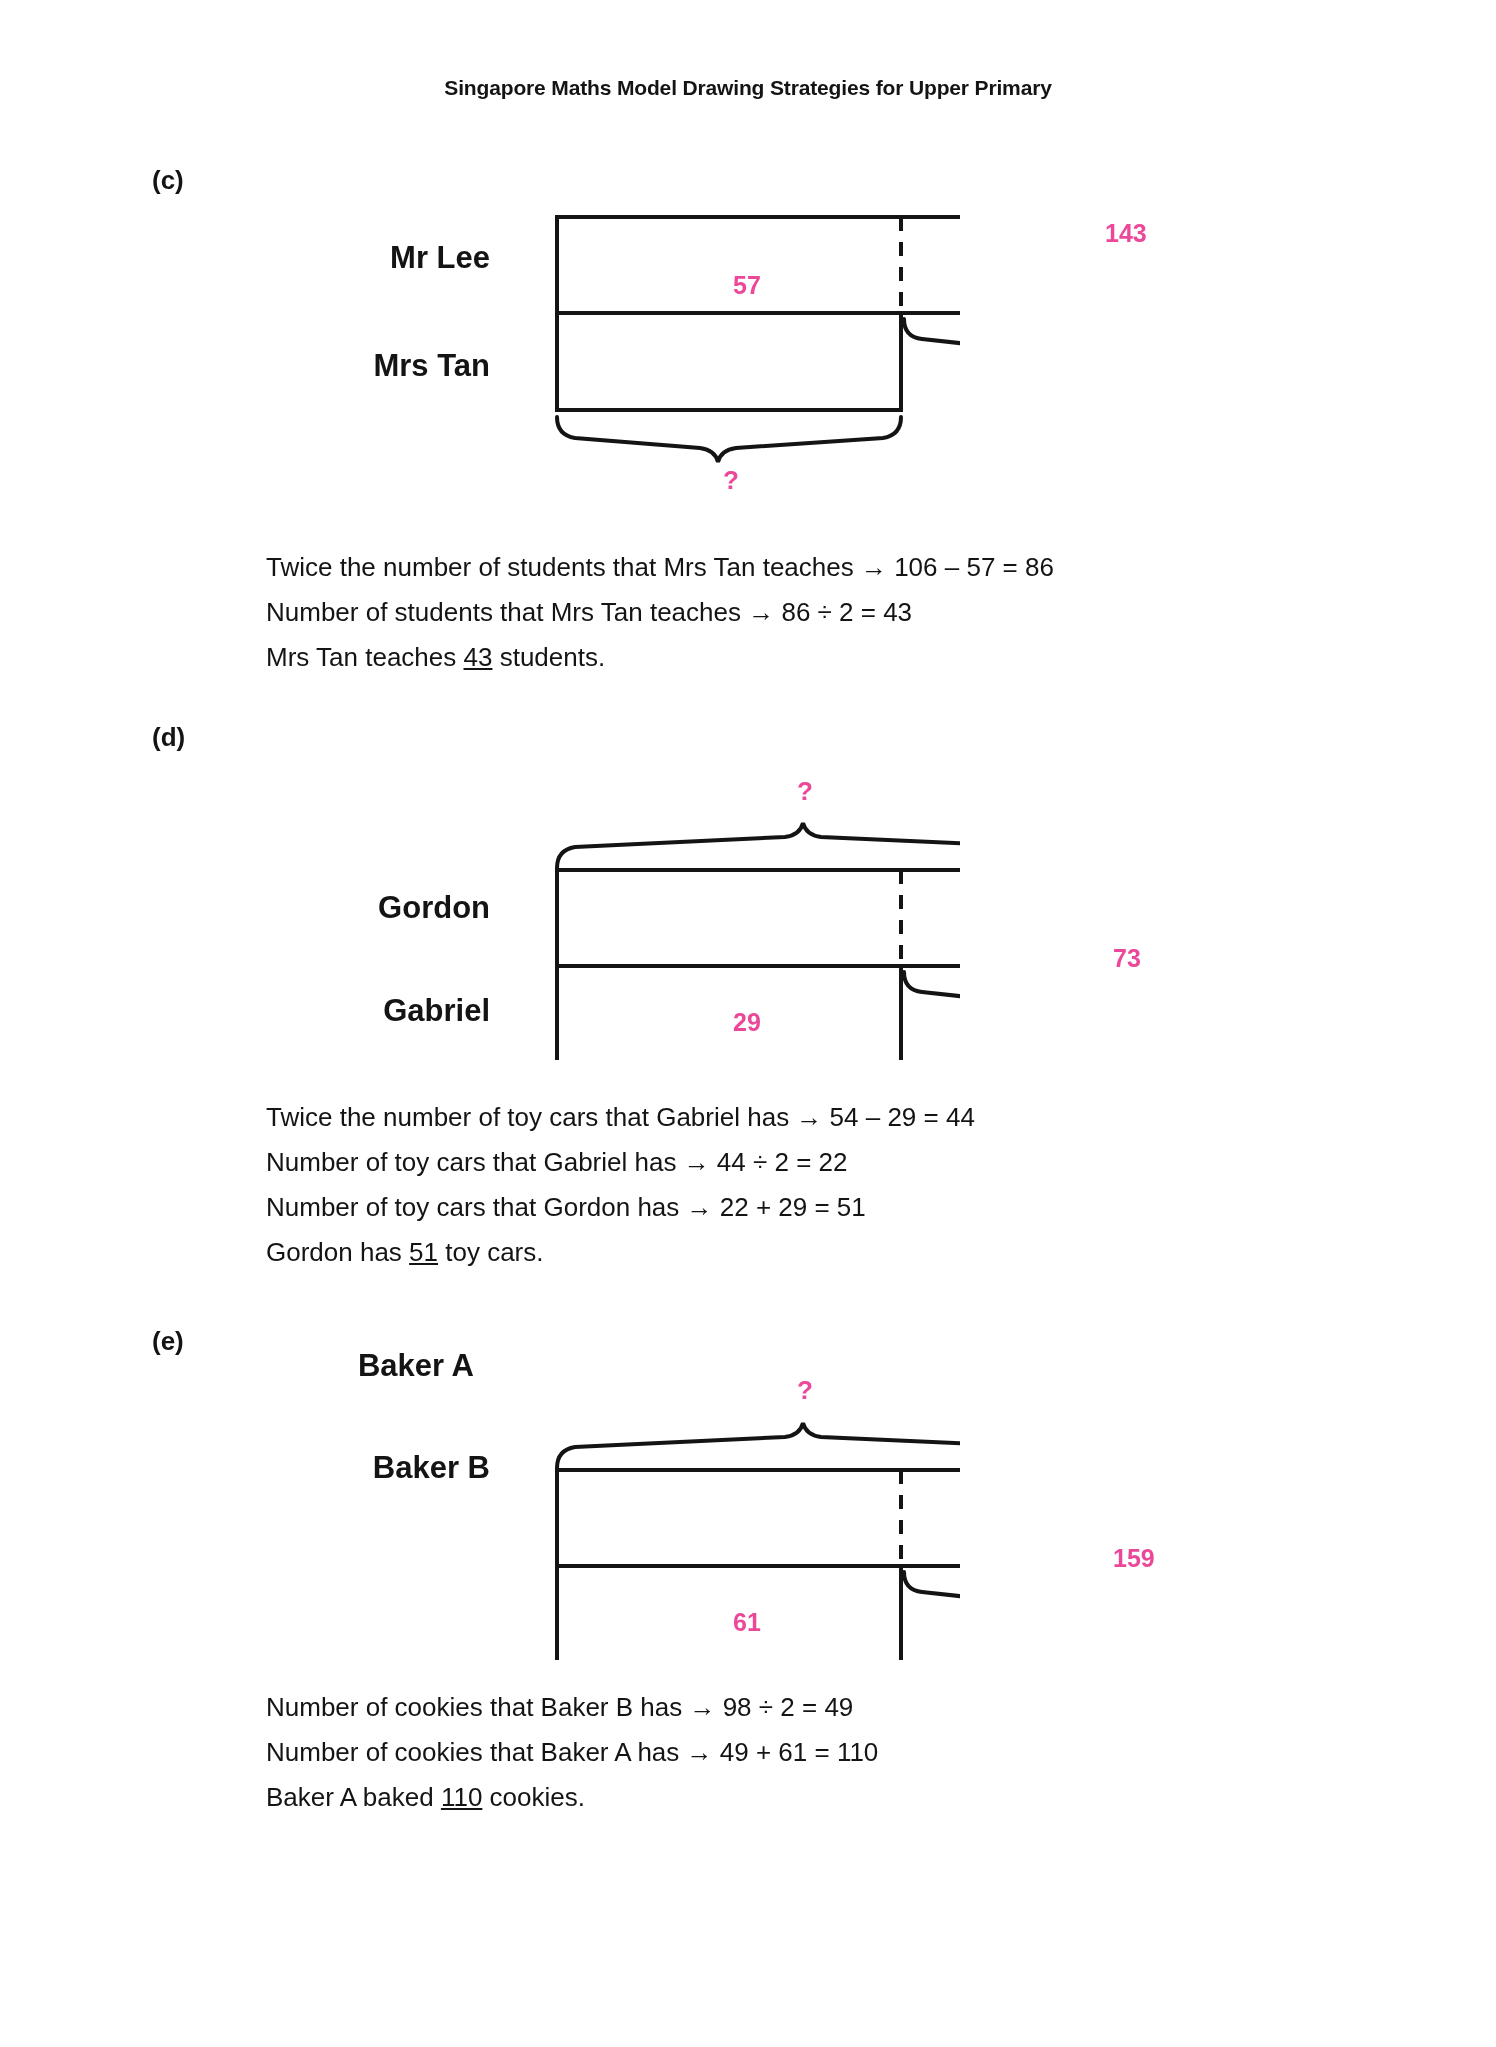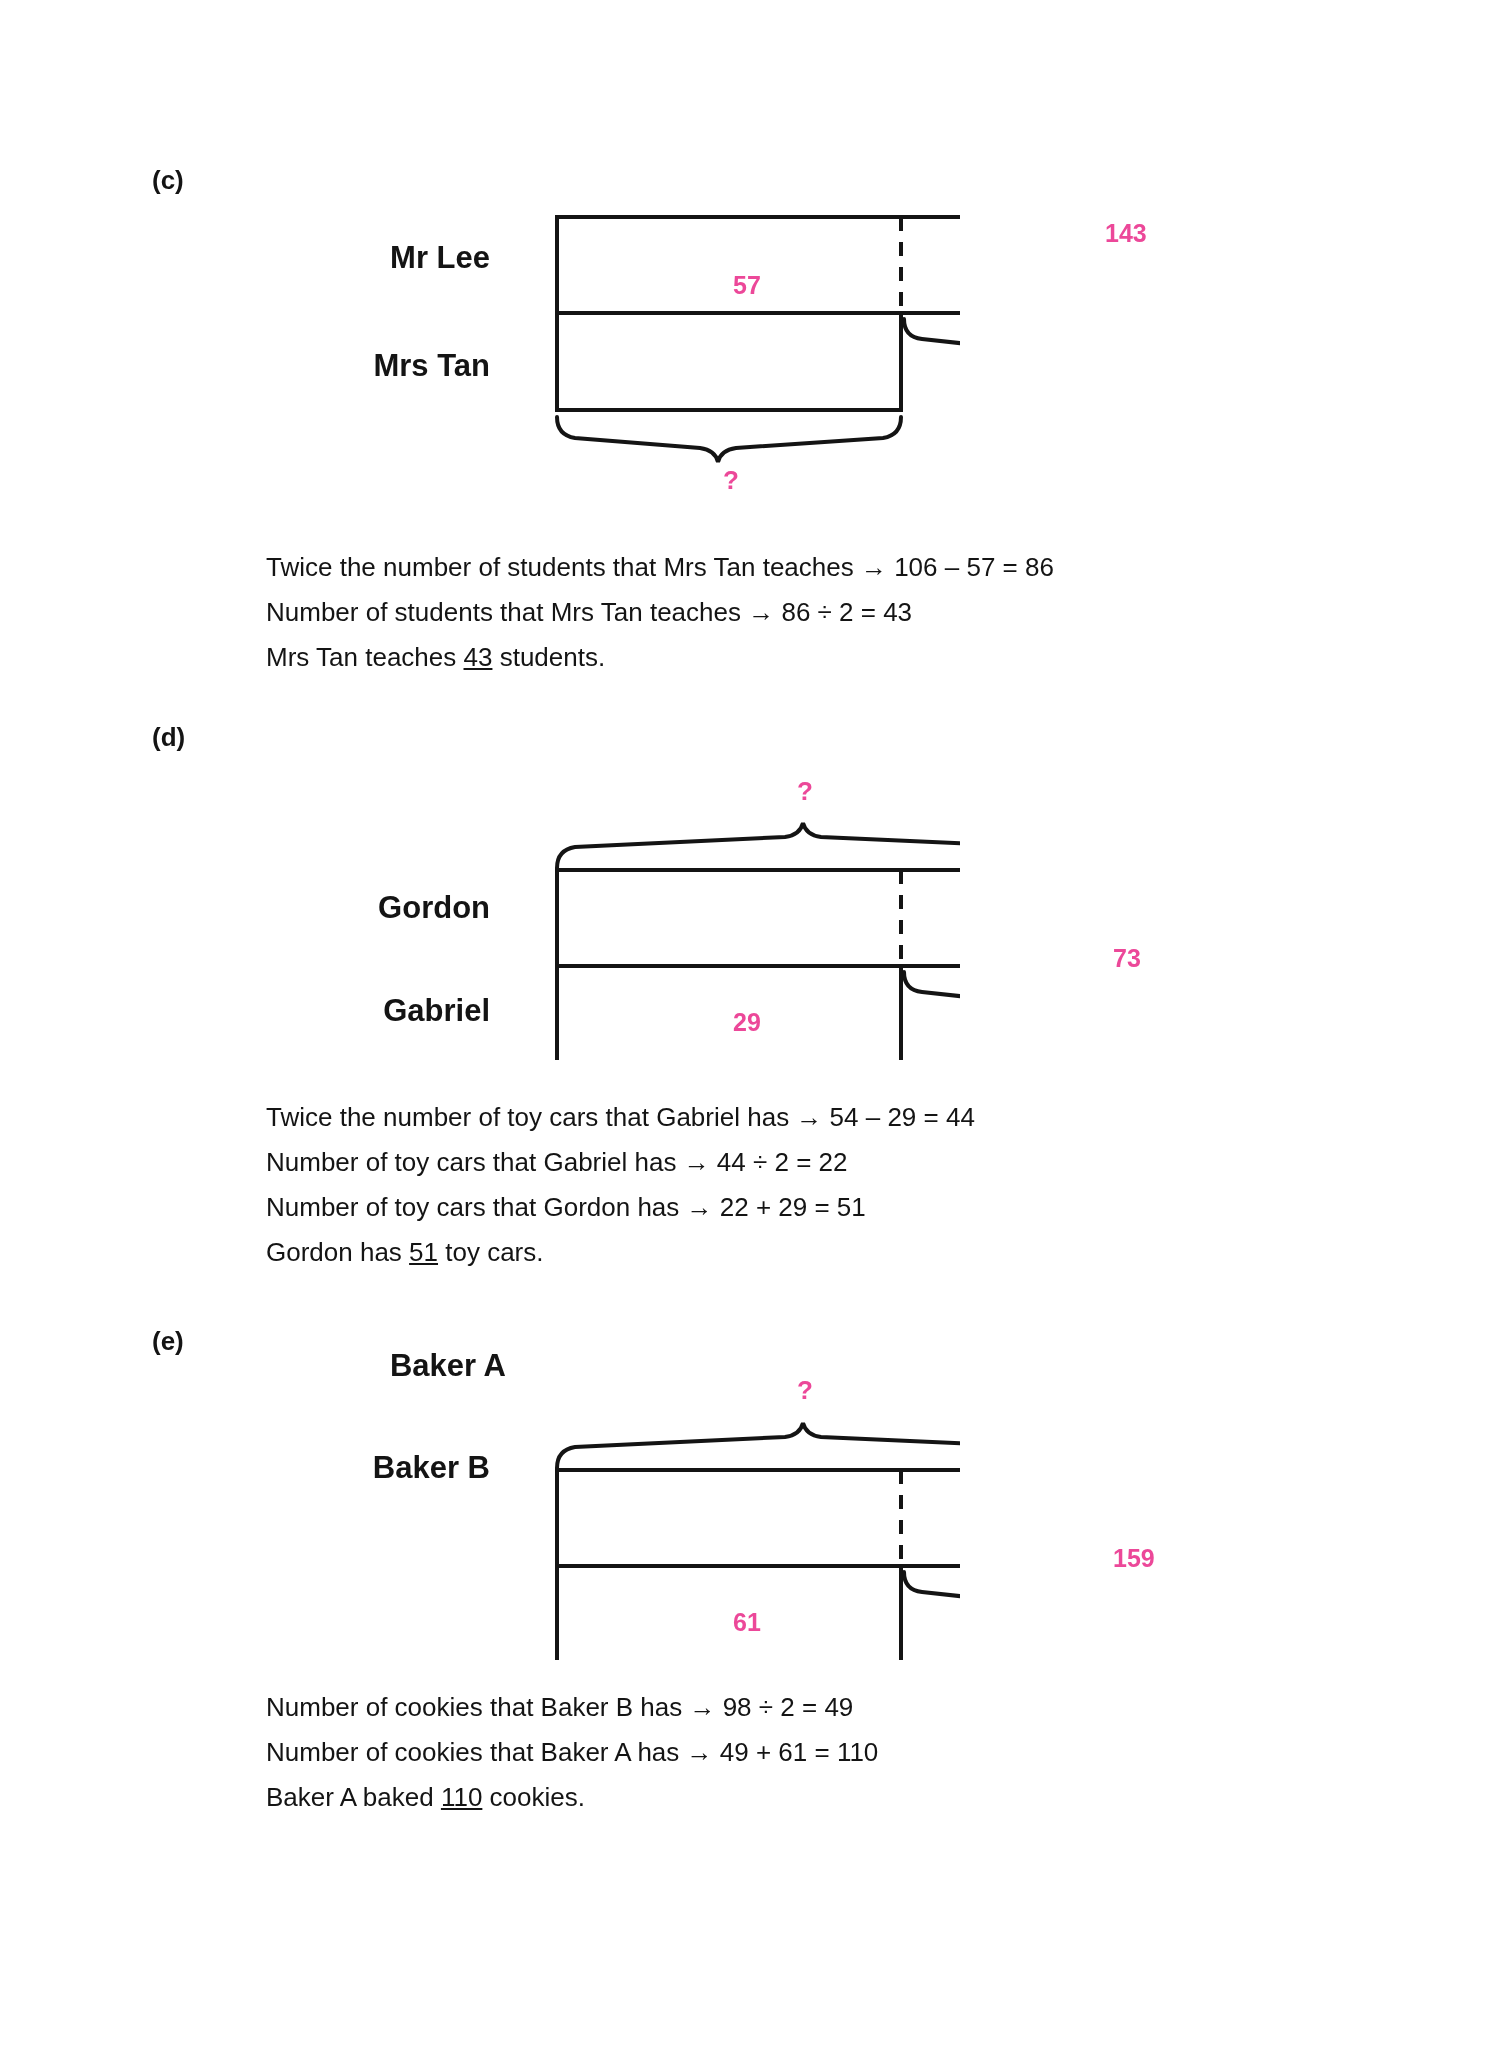--- a/index.html
+++ b/index.html
@@ -88,20 +88,21 @@
     text-align: center;
     font-size: 25px;
     color: #141414;
   }
 </style>
 </head>
 <body>
 
 <div class="page">
 
+  <div class="running-head">Singapore Maths Model Drawing Strategies for Upper Primary</div>
 
   <div class="part-letter" style="left:152px; top:165px;">(c)</div>
 
   <div class="bar-label" style="left:200px; top:240px; width:290px;">Mr Lee</div>
 
   <div class="bar-label" style="left:200px; top:348px; width:290px;">Mrs Tan</div>
 
   <div class="model" style="left:540px; top:195px;">
     <svg width="420" height="290" viewBox="0 0 420 290">
 
@@ -164,21 +165,21 @@
     <span class="line">Twice the number of toy cars that Gabriel has → 54 – 29 = 44</span>
     <span class="line">Number of toy cars that Gabriel has → 44 ÷ 2 = 22</span>
     <span class="line">Number of toy cars that Gordon has → 22 + 29 = 51</span>
     <span class="line">Gordon has <span class="u">51</span> toy cars.</span>
   </div>
 
   <div class="part-letter" style="left:152px; top:1326px;">(e)</div>
 
   <div class="annot q" style="left:797px; top:1375px;">?</div>
 
-  <div class="bar-label" style="left:216px; top:1347px; width:290px; top:1348px;">Baker A</div>
+  <div class="bar-label" style="left:184px; top:1347px; width:290px; top:1348px;">Baker A</div>
 
   <div class="bar-label" style="left:200px; top:1450px; width:290px;">Baker B</div>
 
   <div class="model" style="left:540px; top:1410px;">
     <svg width="420" height="250" viewBox="0 0 420 250">
 
       <path d="M 17 58 q 0 -18 18 -21 L 245 27 q 15 -2 18 -14 q 3 12 18 14 L 500 37 q 18 3 18 21" fill="none" stroke="#141414" stroke-width="4" stroke-linecap="round"></path>
 
       <rect x="17" y="60" width="498" height="96" fill="#ffffff" stroke="#141414" stroke-width="4"></rect>
 

